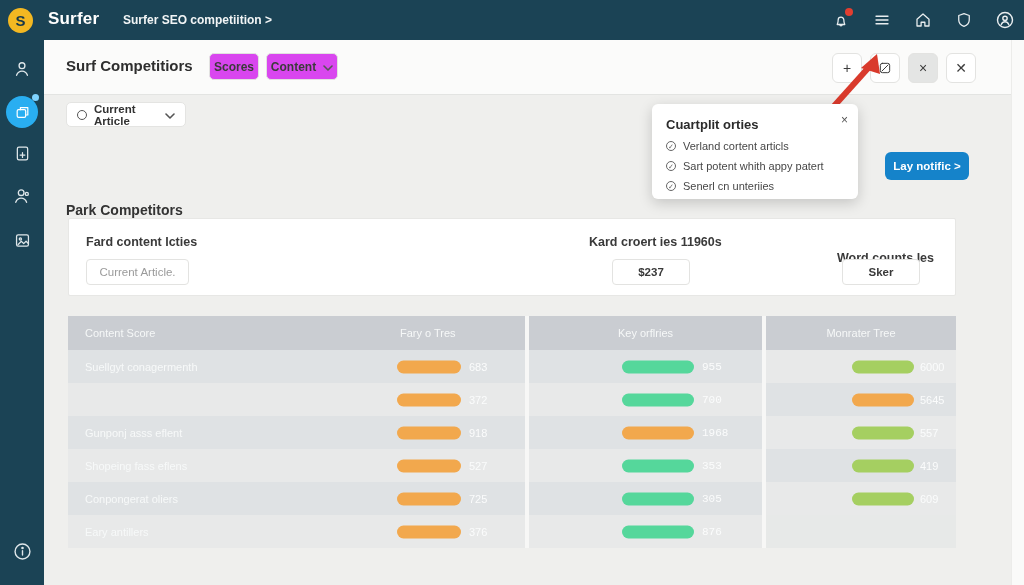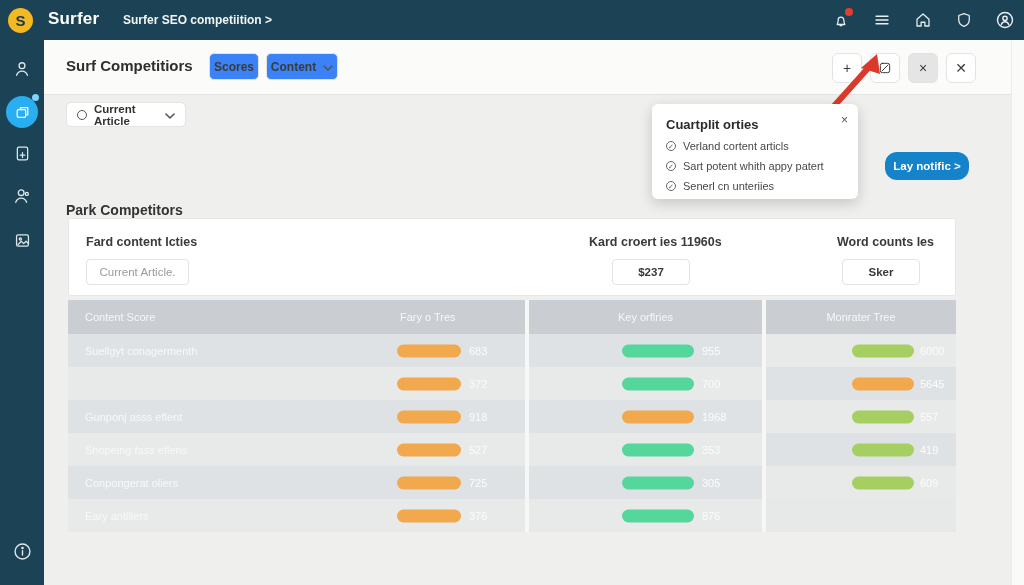--- a/index.html
+++ b/index.html
@@ -24,70 +24,70 @@
   .sb-active { position:absolute; left:50%; transform:translateX(-50%); width:32px; height:32px; border-radius:50%; background:#29aef1; display:flex; align-items:center; justify-content:center; cursor:pointer; }
   .sb-active svg { stroke:#ffffff; fill:none; stroke-width:1.7; stroke-linecap:round; stroke-linejoin:round; }
   .sb-badge { position:absolute; right:-1px; top:-2px; width:7px; height:7px; border-radius:50%; background:#7fd4ff; }
 
   
   .main { position:absolute; left:44px; top:40px; width:980px; height:401px; background:#efefed; }
   .scroll-strip { position:absolute; right:0; top:0; width:13px; height:545px; background:#fafaf9; border-left:1px solid #ececea; }
 
   .page-header { position:absolute; left:0; top:0; width:967px; height:55px; background:#fbfbfa; border-bottom:1px solid #e3e4e2; }
   .page-title { position:absolute; left:22px; top:17px; font-size:15px; font-weight:bold; color:#2e2e2e; }
-  .hdr-btn { position:absolute; top:13px; height:27px; background:#3b82f6; border:1px solid #e2e2e0; border-radius:5px; font-size:12px; font-weight:bold; color:#3b3b3b; display:flex; align-items:center; justify-content:center; gap:7px; cursor:pointer; }
+  .hdr-btn { position:absolute; top:13px; height:27px; background:#d946ef; border:1px solid #e2e2e0; border-radius:5px; font-size:12px; font-weight:bold; color:#3b3b3b; display:flex; align-items:center; justify-content:center; gap:7px; cursor:pointer; }
   .btn-scores { left:165px; width:50px; }
   .btn-content { left:222px; width:72px; }
   .chev svg { stroke:#555; fill:none; stroke-width:1.6; stroke-linecap:round; stroke-linejoin:round; }
   .tool-btns { position:absolute; right:35px; top:13px; display:flex; gap:8px; }
   .tool-btn { width:30px; height:30px; background:#ffffff; border:1px solid #e3e3e1; border-radius:6px; color:#3c3c3c; font-size:14px; display:flex; align-items:center; justify-content:center; cursor:pointer; }
   .tool-btn.active { background:#e4e5e4; }
   .tool-btn svg { stroke:#3c3c3c; fill:none; stroke-width:1.5; stroke-linecap:round; stroke-linejoin:round; }
 
   .filter-row { position:absolute; left:22px; top:62px; }
   .select-pill { height:25px; background:#ffffff; border:1px solid #e4e4e2; border-radius:5px; display:flex; align-items:center; gap:7px; padding:0 10px; font-size:11.5px; font-weight:bold; color:#333; cursor:pointer; width:120px; }
   .radio-circ { width:10px; height:10px; border:1.4px solid #555; border-radius:50%; flex:none; }
 
   .section-row { position:absolute; left:0; top:112px; width:967px; }
   .section-heading { position:absolute; left:22px; top:9px; font-size:14px; font-weight:bold; color:#333;margin-top:41px; }
-  .cta-btn { position:absolute; right:42px; top:0; width:84px; height:28px; background:#1583ca; border:none; border-radius:12px; color:#ffffff; font-size:11.5px; font-weight:bold; cursor:pointer; }
+  .cta-btn { position:absolute; right:42px; top:0; width:84px; height:28px; background:#1583ca; border:none; border-radius:6px; color:#ffffff; font-size:11.5px; font-weight:bold; cursor:pointer; }
 
   
   .popup { position:absolute; left:608px; top:64px; width:206px; height:95px; background:#ffffff; border-radius:6px; box-shadow:0 4px 14px rgba(0,0,0,.18); z-index:6; padding:13px 14px; }
   .popup-title { font-size:13px; font-weight:bold; color:#2b2b2b; }
   .popup-close { position:absolute; right:10px; top:9px; font-size:12px; color:#555; cursor:pointer; }
   .popup-item { display:flex; align-items:center; gap:7px; margin-top:8px; font-size:11px; color:#474747; }
   .check-circ { width:10px; height:10px; border:1.2px solid #666; border-radius:50%; flex:none; display:flex; align-items:center; justify-content:center; font-size:7px; color:#666; line-height:1; }
 
   .red-arrow { position:absolute; left:700px; top:10px; width:150px; height:110px; z-index:5; pointer-events:none; }
 
   
   .card { position:absolute; left:24px; top:178px; width:888px; height:78px; background:#ffffff; border:1px solid #e7e7e5; border-radius:2px; }
   .card-label { position:absolute; top:16px; font-size:12.5px; font-weight:bold; color:#3a3a3a; }
   .card-input { position:absolute; top:40px; height:26px; background:#ffffff; border:1px solid #e3e3e1; border-radius:4px; font-size:11.5px; display:flex; align-items:center; justify-content:center; cursor:text; }
   .cl-1 { left:17px; } .ci-1 { left:17px; width:103px; color:#9a9a9a; }
   .cl-2 { left:520px; } .ci-2 { left:543px; width:78px; color:#3a3a3a; font-weight:bold; }
-  .cl-3 { left:768px; } .ci-3 { left:773px; width:78px; color:#3a3a3a; font-weight:bold; }
-
-  
-  .table { position:absolute; left:24px; top:260px; width:888px; background:#f7f7f6; display:flex; gap:4px; }
+  .cl-3 { left:768px;margin-top:16px; } .ci-3 { left:773px; width:78px; color:#3a3a3a; font-weight:bold; }
+
+  
+  .table { position:absolute; left:24px; top:276px; width:888px; background:#f7f7f6; display:flex; gap:4px; }
   .t-section { background:#e7e9e8; }
   .t-left { width:457px; } .t-mid { width:233px; } .t-right { width:190px; }
   .t-head { height:34px; background:#cacdd2; color:#f6f8f8; font-size:11px; display:flex; align-items:center; position:relative; }
   .t-head .h-main { margin-left:17px; }
   .t-head .h-fary { position:absolute; left:332px; }
   .t-head.centered { justify-content:center; }
   .t-row { height:33px; position:relative; }
   .t-row.odd { background:#dfe2e4; }
   .t-row.even { background:#e8e9e9; }
   .r-label { position:absolute; left:17px; top:50%; transform:translateY(-50%); font-size:11px; color:#f7f9f9; }
   .pill { position:absolute; top:50%; transform:translateY(-50%); height:13px; border-radius:7px; }
   .pill-val { position:absolute; top:50%; transform:translateY(-50%); font-size:11px; color:#fbfcfc; }
   .t-left  .pill { left:329px; width:64px; } .t-left  .pill-val { left:401px; }
-  .t-mid   .pill { left:93px;  width:72px; } .t-mid   .pill-val { left:173px; }
+  .t-mid   .pill { left:93px;  width:72px; } .t-mid   .pill-val { left:173px;font-family:Liberation Mono, monospace; }
   .t-right .pill { left:86px;  width:62px; } .t-right .pill-val { left:154px; }
 </style>
 </head>
 <body>
 
 <div class="stage">
 
   <header class="topbar">
     <div class="logo-circle">S</div>
     <div class="brand">Surfer</div>

